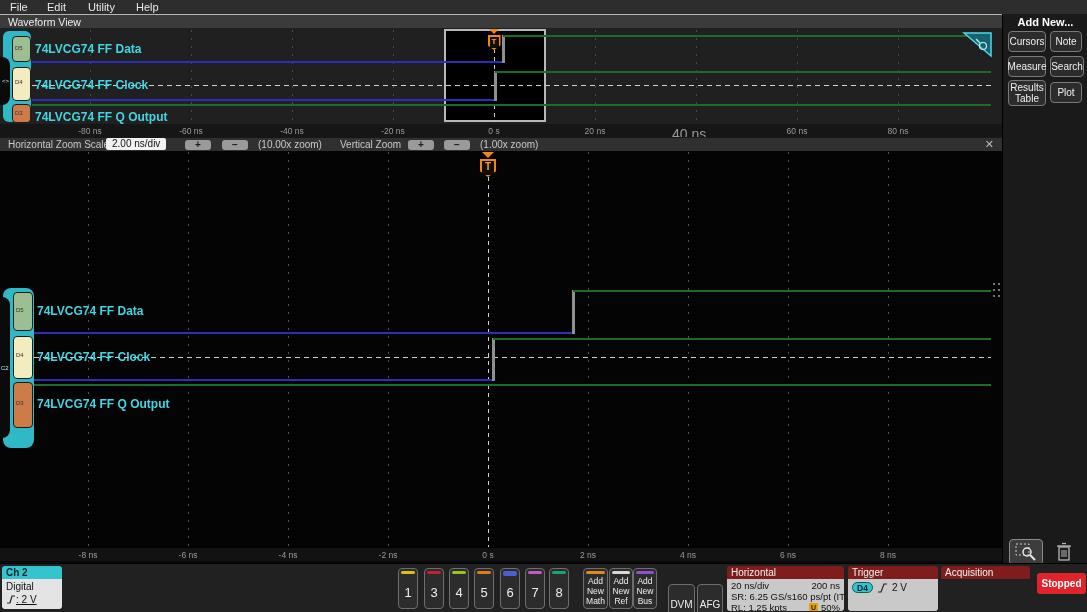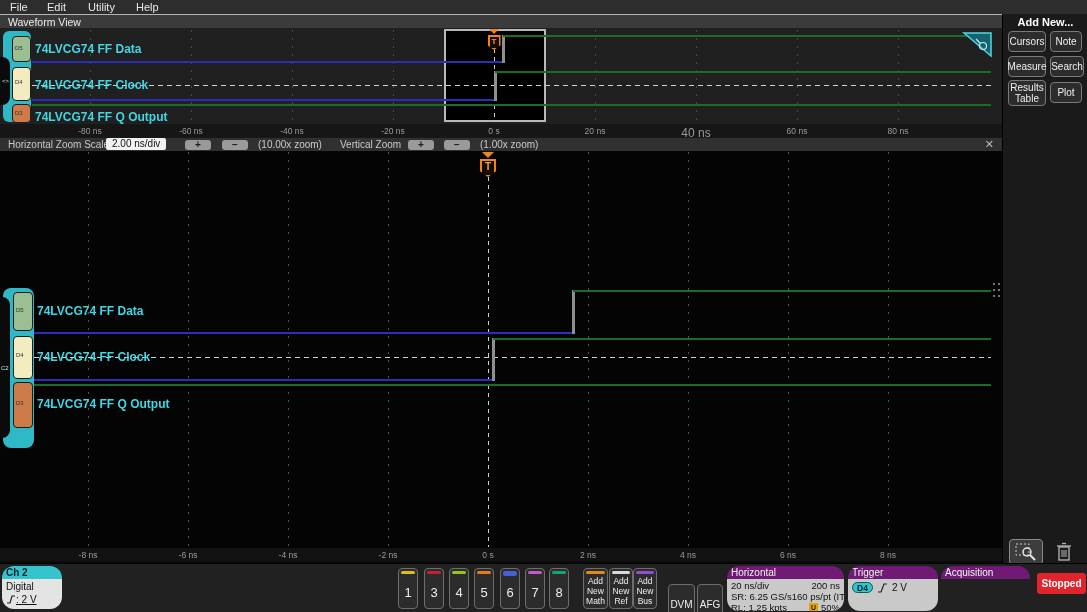--- a/index.html
+++ b/index.html
@@ -47,22 +47,22 @@
             display:flex; align-items:center; justify-content:center; text-align:center; line-height:11px; }
   #rp-zoomtool { left:6px; top:525px; width:34px; height:26px; background:#3d3d3d; border:1px solid #8a8a8a; border-radius:4px; display:flex; align-items:center; justify-content:center; }
   #rp-trash { left:49px; top:525px; width:24px; height:26px; display:flex; align-items:center; justify-content:center; }
 
   
   #divider-dots { left:993px; top:283px; width:8px; height:16px; z-index:8; }
   #divider-dots i { position:absolute; width:2px; height:2px; background:#9a9a9a; border-radius:50%; }
 
   
   #bottombar { left:0; top:563px; width:1087px; height:49px; background:#212121; border-top:1px solid #000; }
-  .badge { position:absolute; border-radius:12px; overflow:hidden; font-size:9.5px; }
-  .badge .hd { background:#701a75; color:#f2f2f2; font-size:10px; padding:0 4px; height:13px; line-height:13px; }
+  .badge { position:absolute; border-radius:3px; overflow:hidden; font-size:9.5px; }
+  .badge .hd { background:#7f1d1d; color:#f2f2f2; font-size:10px; padding:0 4px; height:13px; line-height:13px; }
   .badge .bd { background:#c9c9c9; color:#111; padding:1px 4px; }
   .badge .row { display:flex; height:11px; line-height:11px; white-space:nowrap; }
   .badge .row .c1 { flex:1; }
 
   .chbtn { position:absolute; top:4px; width:20px; height:41px; background:#2c2c2c; border:1px solid #6e6e6e; border-radius:4px; color:#eee; }
   .chbtn .stripe { position:absolute; left:2px; right:2px; top:2px; height:3px; border-radius:2px; }
   .chbtn .num { position:absolute; left:0; right:0; top:16px; text-align:center; font-size:13px; }
   .addbtn { position:absolute; top:4px; width:25px; height:41px; background:#2c2c2c; border:1px solid #6e6e6e; border-radius:4px; color:#eee; }
   .addbtn .stripe { position:absolute; left:2px; right:2px; top:2px; height:3px; border-radius:2px; }
   .addbtn .txt { position:absolute; left:0; right:0; top:7px; text-align:center; font-size:8.5px; line-height:10px; }
@@ -145,21 +145,21 @@
       <div style="position: absolute; left: 489px; top: 1px; width: 0px; height: 0px; z-index: 7; border-left: 5px solid transparent; border-right: 5px solid transparent; border-top: 5px solid rgb(240, 132, 24);"></div>
       <div style="position: absolute; left: 487.5px; top: 7px; width: 13px; height: 15px; background: rgb(20, 13, 2); border: 2px solid rgb(240, 132, 24); color: rgb(240, 160, 64); font-weight: bold; font-size: 8px; text-align: center; line-height: 9px; z-index: 7; clip-path: polygon(0px 0px, 100% 0px, 100% 68%, 50% 100%, 0px 68%);">T</div>
     </div>
   <div id="overview-axis" class="abs">
       <div style="position: absolute; left: 66px; top: 2px; width: 48px; text-align: center; color: rgb(154, 154, 154); font-size: 8.5px;">-80 ns</div>
       <div style="position: absolute; left: 167px; top: 2px; width: 48px; text-align: center; color: rgb(154, 154, 154); font-size: 8.5px;">-60 ns</div>
       <div style="position: absolute; left: 268px; top: 2px; width: 48px; text-align: center; color: rgb(154, 154, 154); font-size: 8.5px;">-40 ns</div>
       <div style="position: absolute; left: 369px; top: 2px; width: 48px; text-align: center; color: rgb(154, 154, 154); font-size: 8.5px;">-20 ns</div>
       <div style="position: absolute; left: 470px; top: 2px; width: 48px; text-align: center; color: rgb(154, 154, 154); font-size: 8.5px;">0 s</div>
       <div style="position: absolute; left: 571px; top: 2px; width: 48px; text-align: center; color: rgb(154, 154, 154); font-size: 8.5px;">20 ns</div>
-      <div style="position: absolute; left: 672px; top: 2px; width: 48px; text-align: center; color: rgb(154, 154, 154); font-size: 12px;">40 ns</div>
+      <div style="position: absolute; left: 672px; top: 2px; width: 48px; text-align: left; color: rgb(154, 154, 154); font-size: 14px;">40 ns</div>
       <div style="position: absolute; left: 773px; top: 2px; width: 48px; text-align: center; color: rgb(154, 154, 154); font-size: 8.5px;">60 ns</div>
       <div style="position: absolute; left: 874px; top: 2px; width: 48px; text-align: center; color: rgb(154, 154, 154); font-size: 8.5px;">80 ns</div>
     </div>
 
   <div id="zoombar" class="abs">
     <span class="zb" style="left:8px">Horizontal Zoom Scale</span>
     <span class="zb zb-field" style="left:106px">2.00 ns/div</span>
     <span class="zb zb-btn" style="left:185px">+</span>
     <span class="zb zb-btn" style="left:222px">−</span>
     <span class="zb" style="left:258px">(10.00x zoom)</span>

